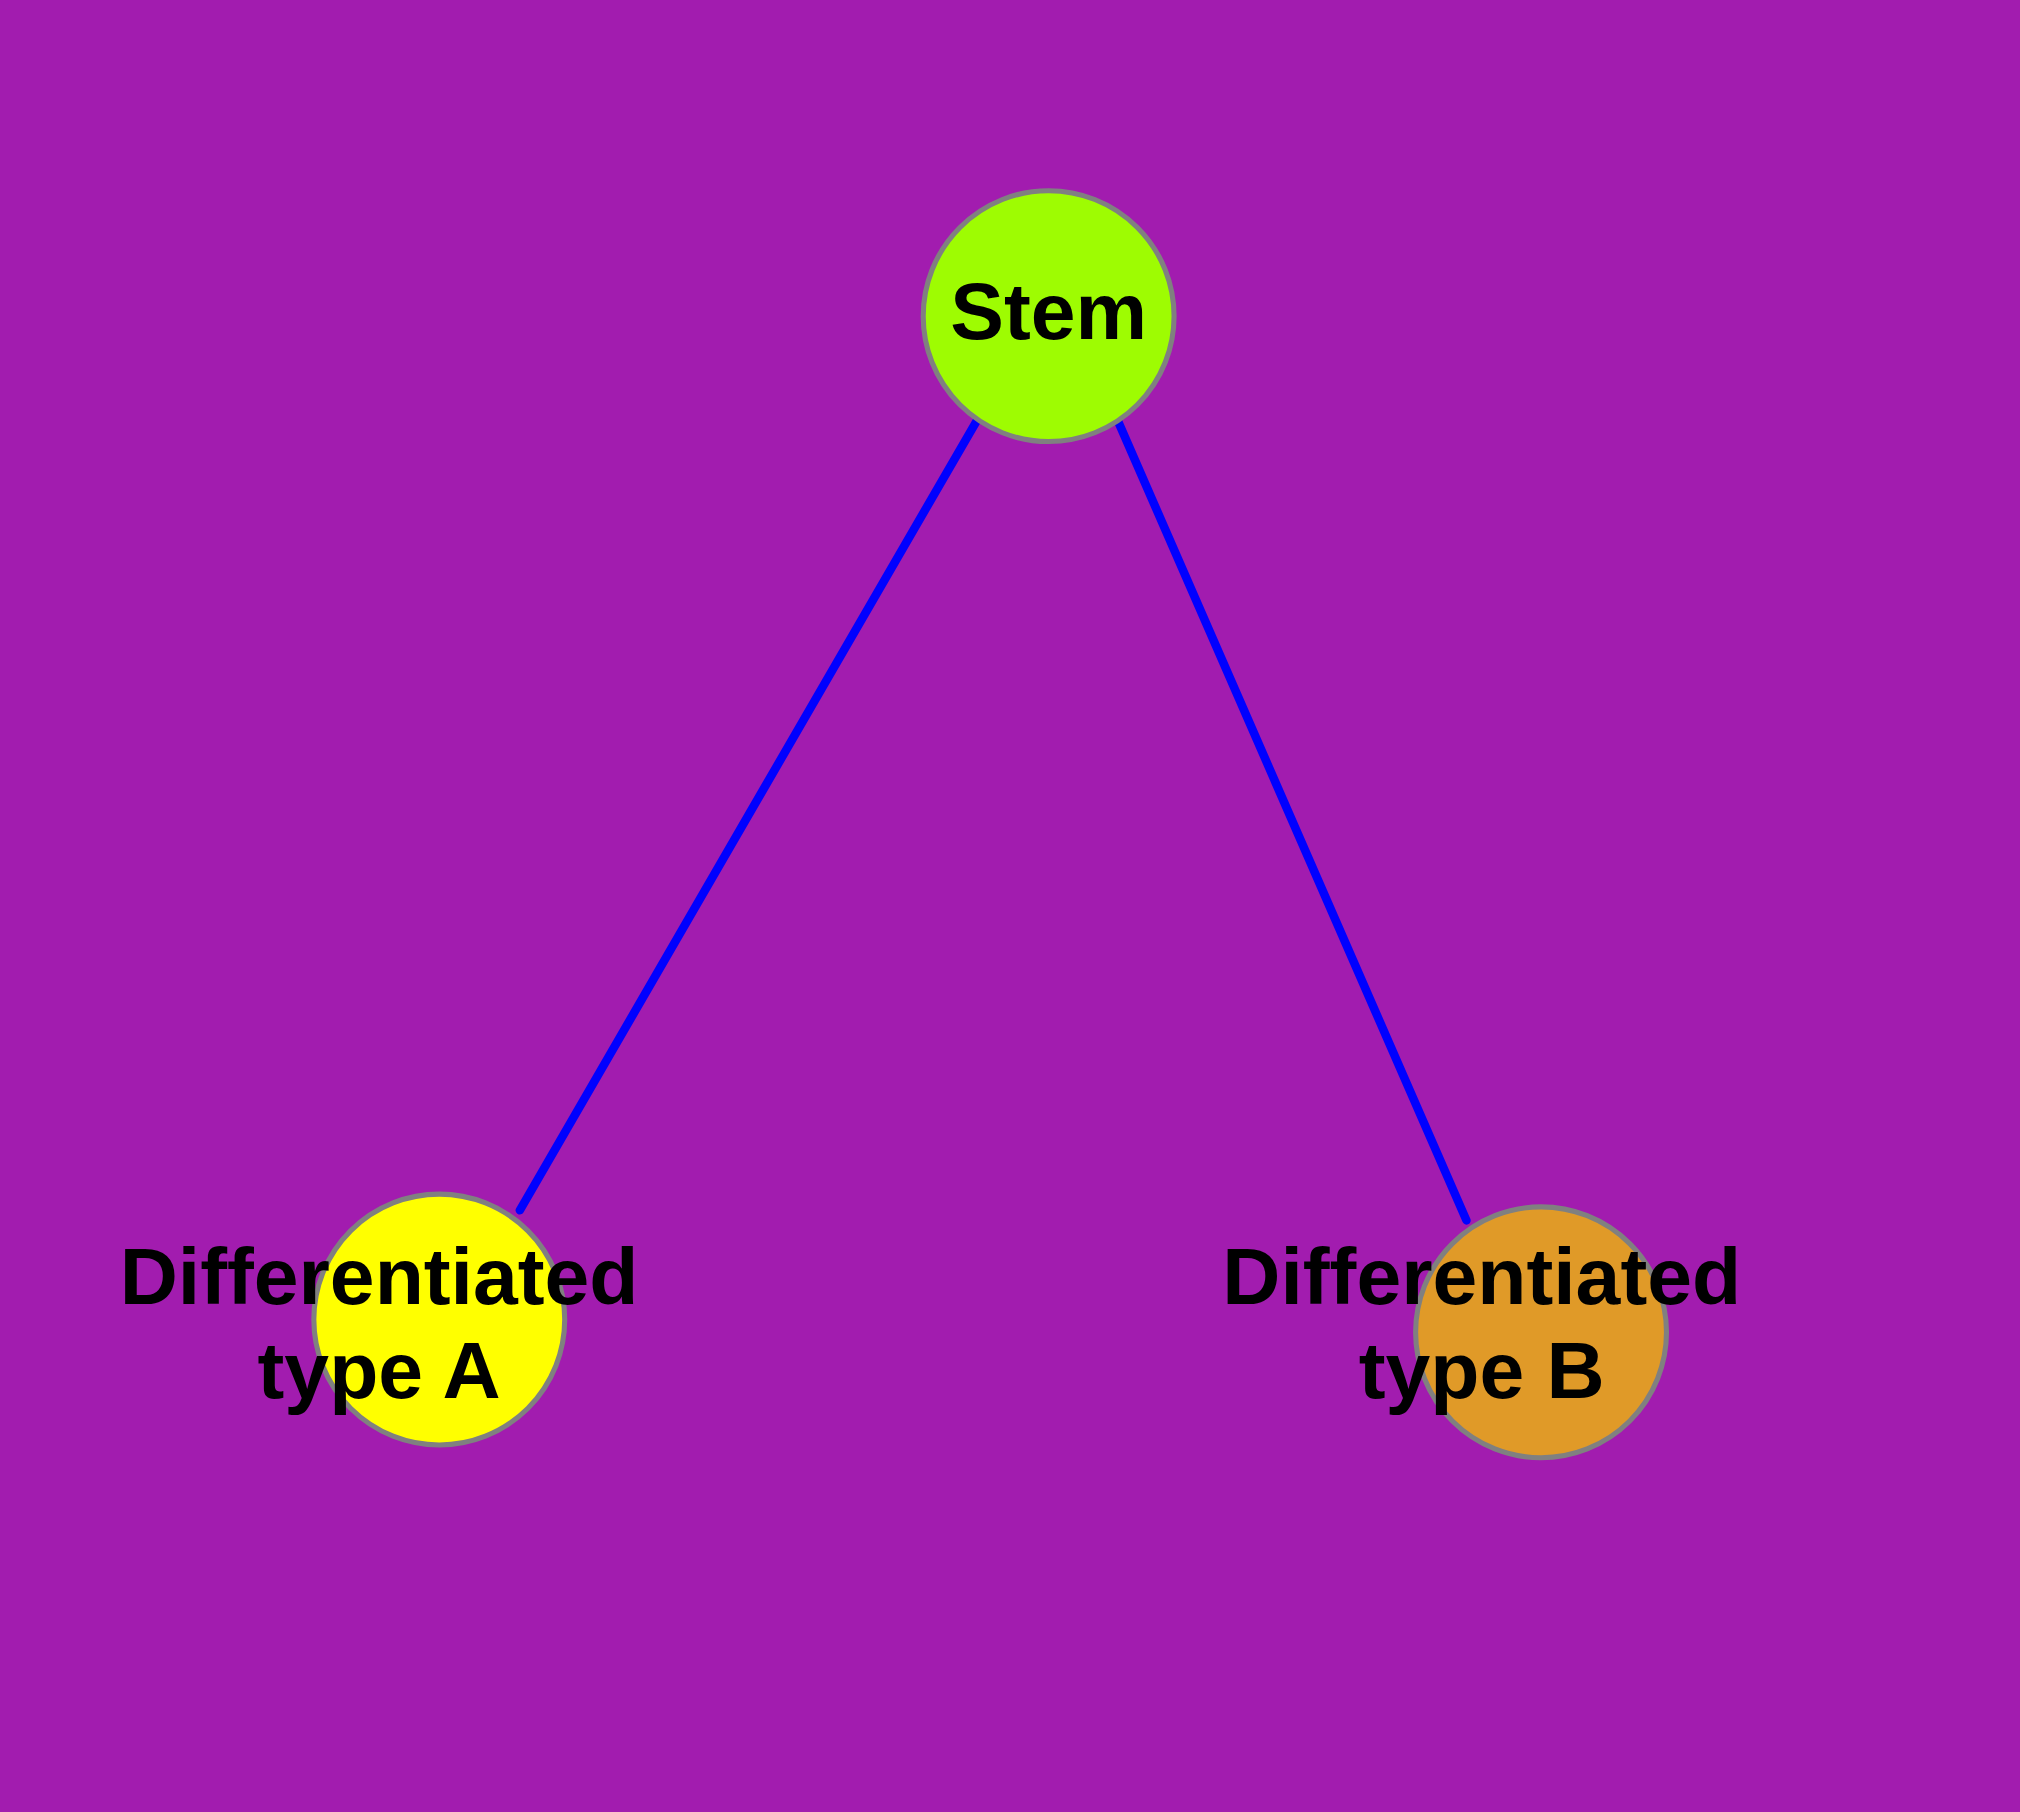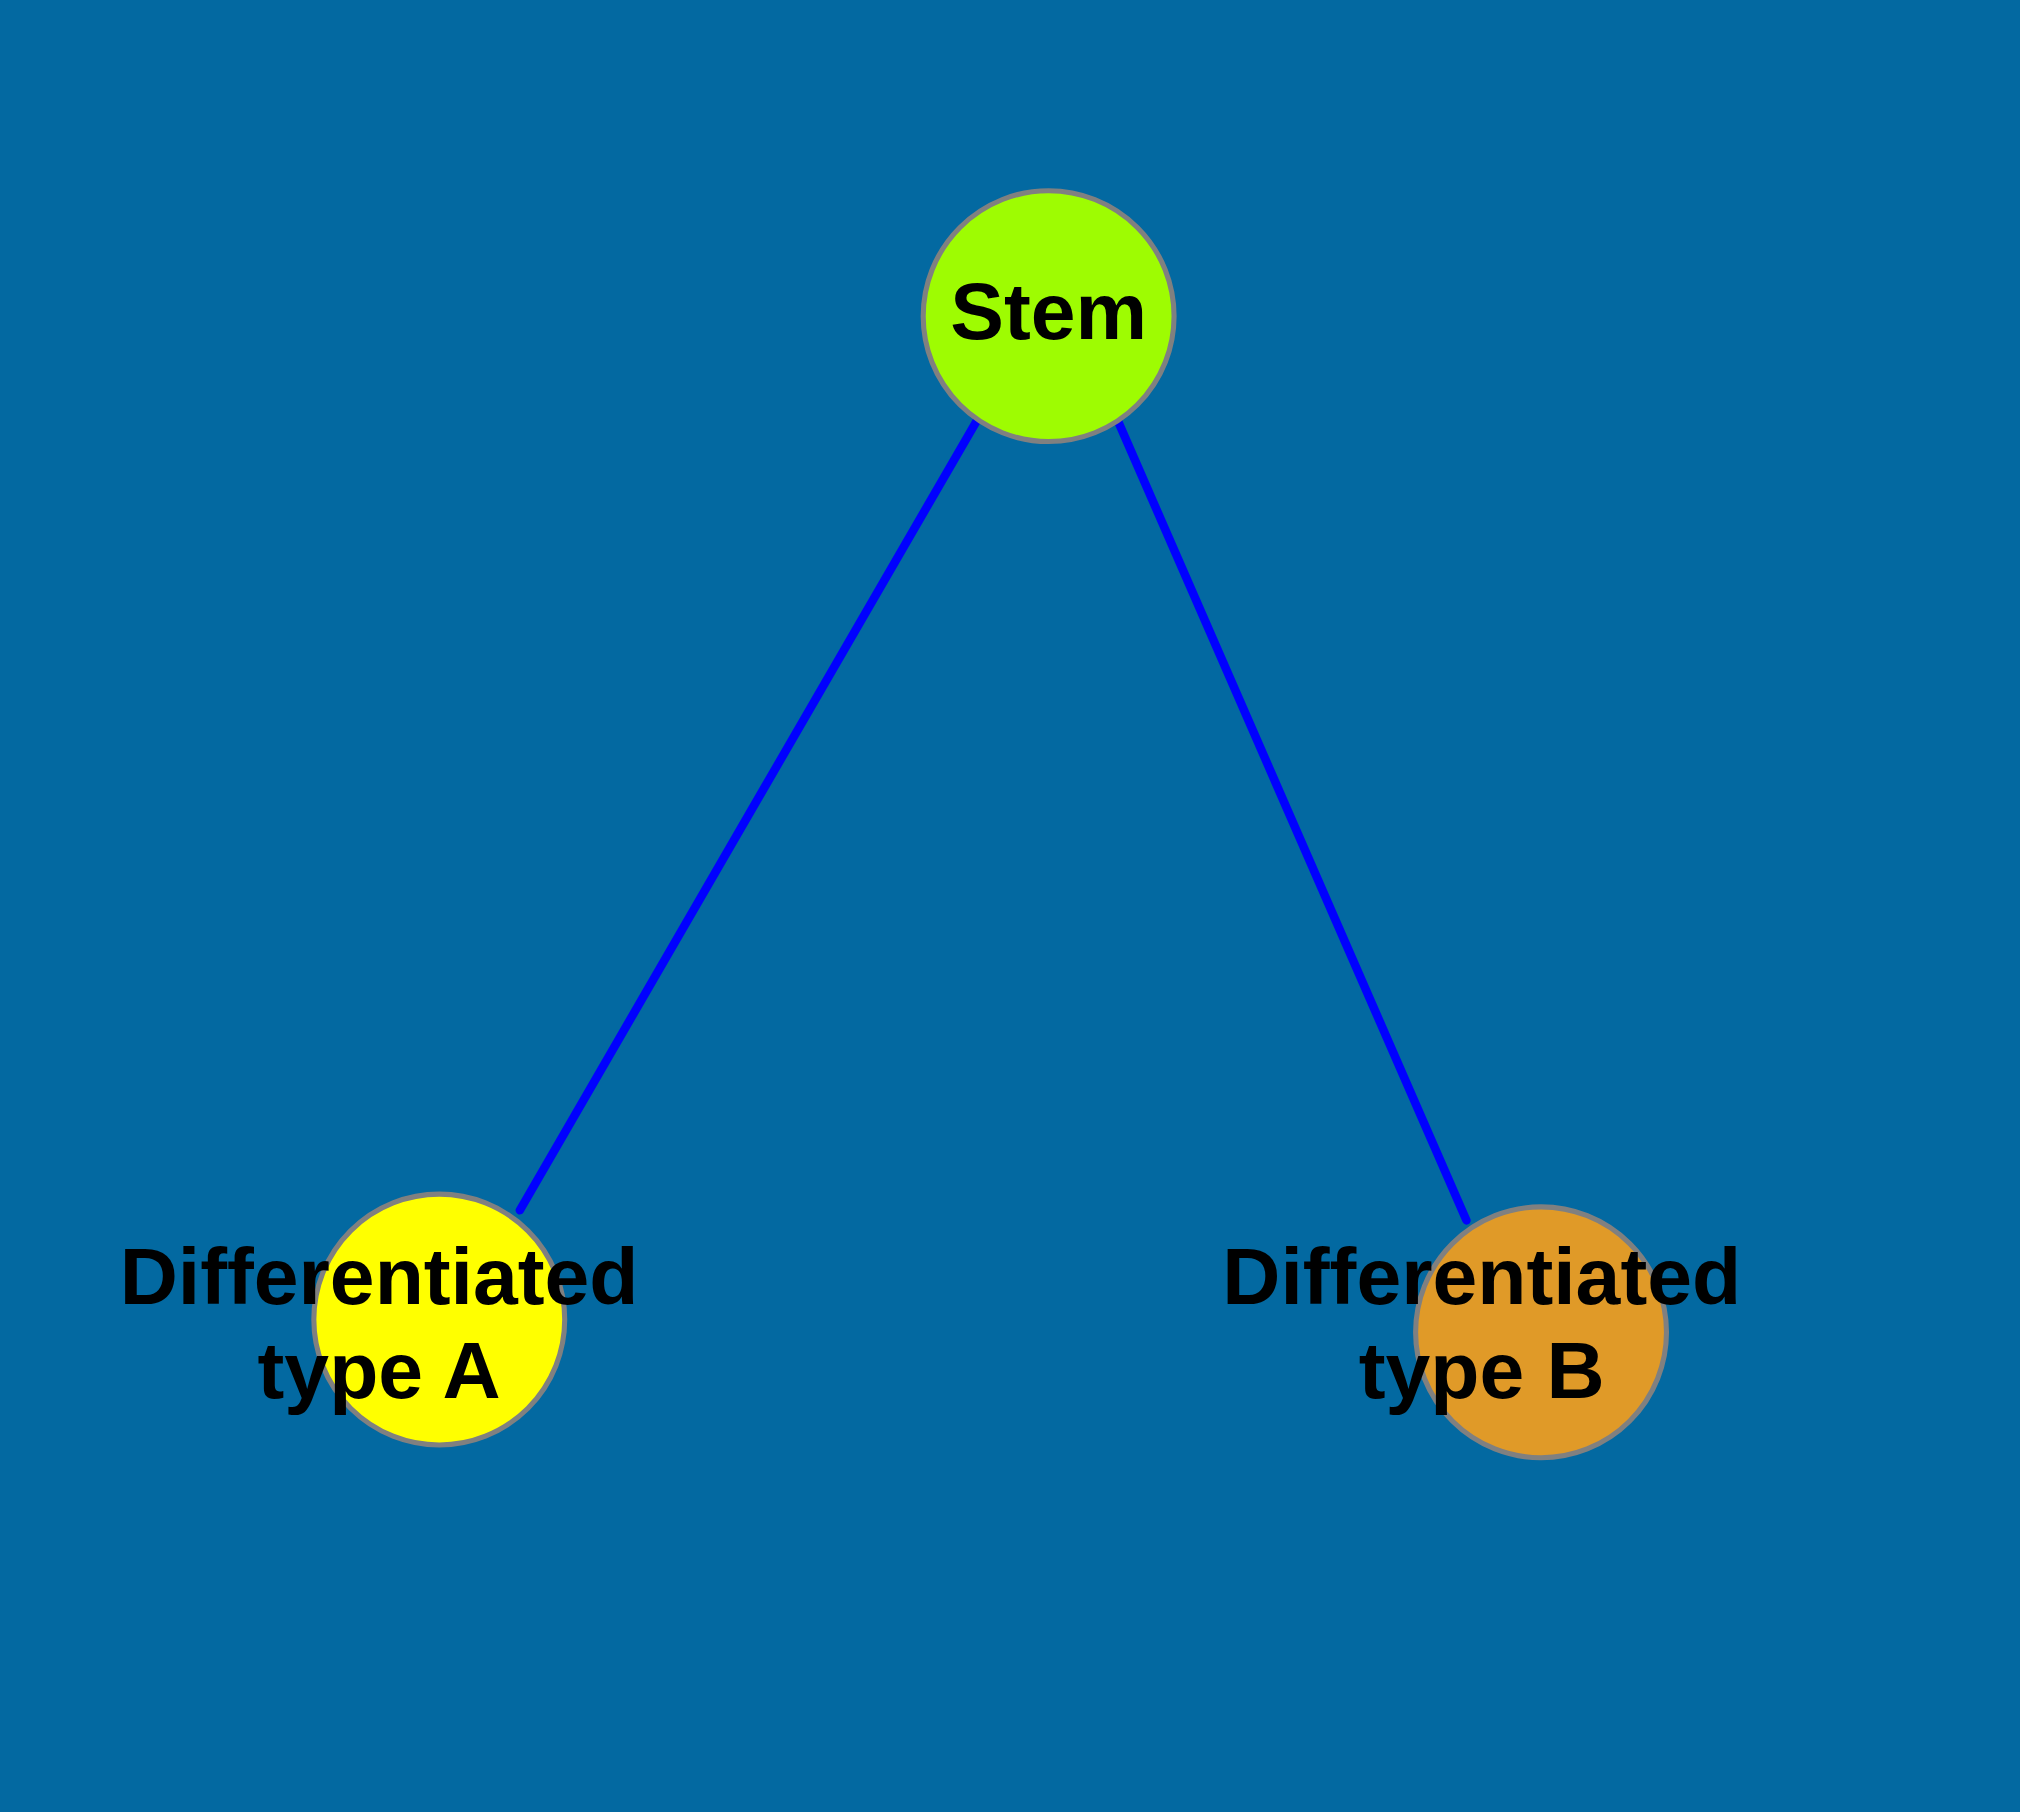--- a/index.html
+++ b/index.html
@@ -10,21 +10,21 @@
   body {
     width: 2021px;
     height: 1812px;
     overflow: hidden;
     font-family: "Liberation Sans", sans-serif;
   }
   #canvas {
     position: relative;
     width: 2021px;
     height: 1812px;
-    background: #0369a1;
+    background: #a21caf;
   }
   #graph-svg {
     position: absolute;
     top: 0;
     left: 0;
     width: 2021px;
     height: 1812px;
   }
   .node-label {
     font-family: "Liberation Sans", sans-serif;

